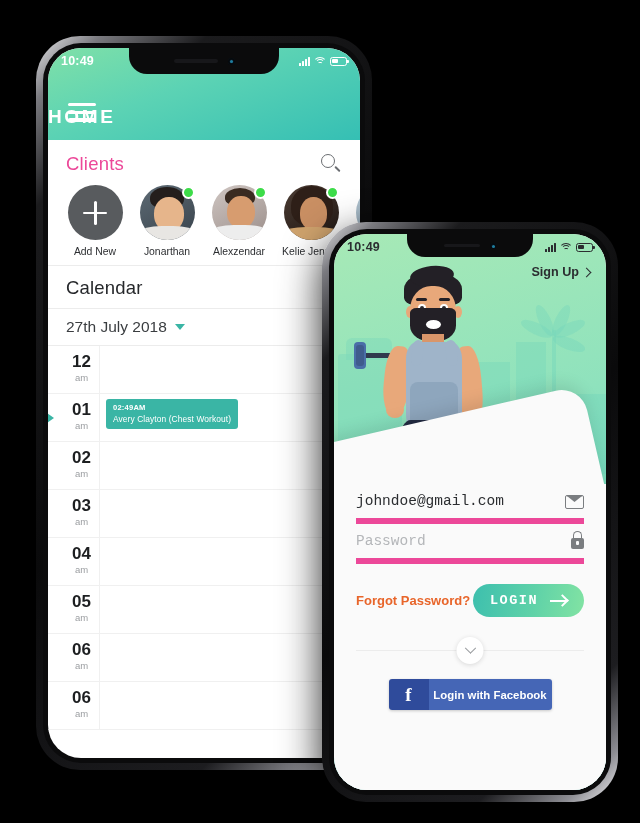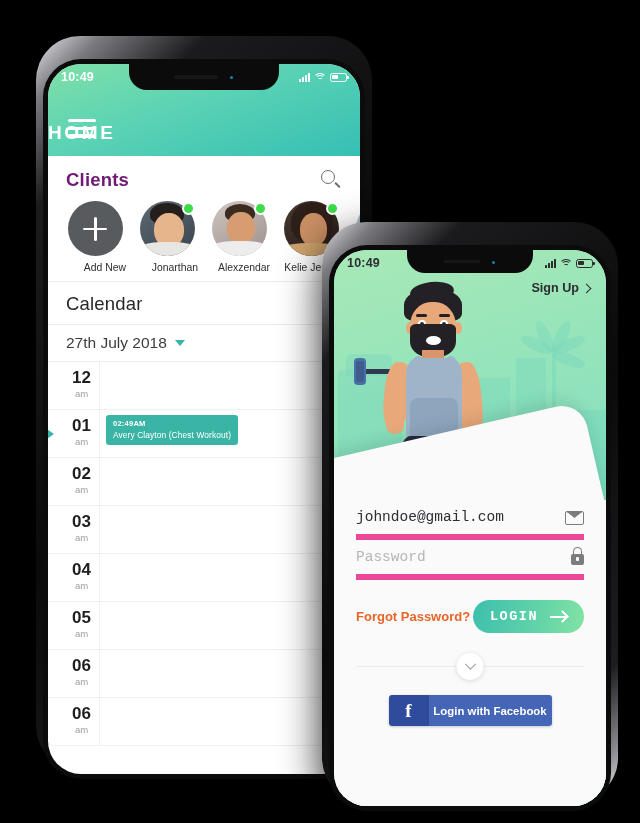--- a/index.html
+++ b/index.html
@@ -3,21 +3,21 @@
 <meta charset="utf-8">
 <style>
   html,body{margin:0;padding:0;background:#000;}
   body{width:640px;height:823px;position:relative;overflow:hidden;
        font-family:"Liberation Sans","DejaVu Sans",sans-serif;}
 
   
   .phone{position:absolute;border-radius:44px;background:
         linear-gradient(135deg,#e9e9ec 0%,#7a7a7f 6%,#1b1b1d 16%,#0a0a0b 50%,#1d1d20 84%,#8e8e94 94%,#f2f2f4 100%);
         padding:7px;box-shadow:0 14px 40px rgba(0,0,0,.85);}
-  .phone .inner{width:100%;height:100%;border-radius:38px;background:#0b0b0c;padding:5px;box-sizing:border-box;margin-top:16px;}
+  .phone .inner{width:100%;height:100%;border-radius:38px;background:#0b0b0c;padding:5px;box-sizing:border-box;}
   .screen{width:100%;height:100%;border-radius:33px;overflow:hidden;position:relative;background:#fff;}
 
   #phone-home{left:36px;top:36px;width:322px;height:720px;}
   #phone-home .inner{box-sizing:border-box;}
   #phone-login{left:322px;top:222px;width:282px;height:566px;z-index:5;}
 
   
   .notch{position:absolute;top:0;left:50%;transform:translateX(-50%);
          background:#0b0b0c;border-radius:0 0 18px 18px;z-index:40;
          display:flex;align-items:center;justify-content:center;gap:10px;}
@@ -59,29 +59,29 @@
   .app-bar{height:92px;flex:0 0 auto;position:relative;
      background:linear-gradient(160deg,#7fe0a8 0%,#5cd3b4 42%,#35bfb4 100%);
      display:flex;align-items:flex-end;padding-bottom:12px;box-sizing:border-box;}
   .burger{position:absolute;left:20px;bottom:14px;width:28px;cursor:pointer;}
   .burger b{display:block;height:3.2px;background:#fff;border-radius:2px;margin:4.4px 0;}
   .app-title{width:100%;text-align:left;color:#fff;font-size:19px;
      font-weight:700;letter-spacing:2.6px;}
 
   .clients-head{display:flex;align-items:center;justify-content:space-between;
      padding:13px 18px 4px 18px;}
-  .clients-title{font-size:18.5px;color:#701a75;font-weight:700;letter-spacing:.2px;}
+  .clients-title{font-size:18.5px;color:#ec4899;font-weight:400;letter-spacing:.2px;}
   .search-ico{width:22px;height:22px;position:relative;cursor:pointer;}
   .search-ico::before{content:"";position:absolute;left:1px;top:1px;width:14px;height:14px;
      border:1.9px solid #6b6e72;border-radius:50%;box-sizing:border-box;}
   .search-ico::after{content:"";position:absolute;left:14px;top:14.5px;width:7px;height:1.9px;
      background:#6b6e72;transform:rotate(45deg);border-radius:2px;}
 
   .clients-row{display:flex;gap:10px;padding:6px 0 8px 16px;overflow:hidden;}
-  .client{width:62px;flex:0 0 auto;text-align:right;cursor:pointer;}
+  .client{width:62px;flex:0 0 auto;text-align:center;cursor:pointer;}
   .av-wrap{position:relative;width:55px;height:55px;margin:0 auto;}
   .avatar{width:55px;height:55px;border-radius:50%;overflow:hidden;position:relative;}
   .dot{position:absolute;right:0px;top:1px;width:13px;height:13px;border-radius:50%;
      background:#3ddc49;border:2.2px solid #fff;box-sizing:border-box;}
   .client-name{font-size:10.4px;color:#2c2e31;margin-top:6px;white-space:nowrap;
      overflow:hidden;text-overflow:clip;}
   .addnew .avatar{background:#585b5e;display:flex;align-items:center;justify-content:center;}
   .plus{position:relative;width:24px;height:24px;}
   .plus::before,.plus::after{content:"";position:absolute;background:#fff;border-radius:2px;}
   .plus::before{left:0;top:11px;width:24px;height:2.6px;}

